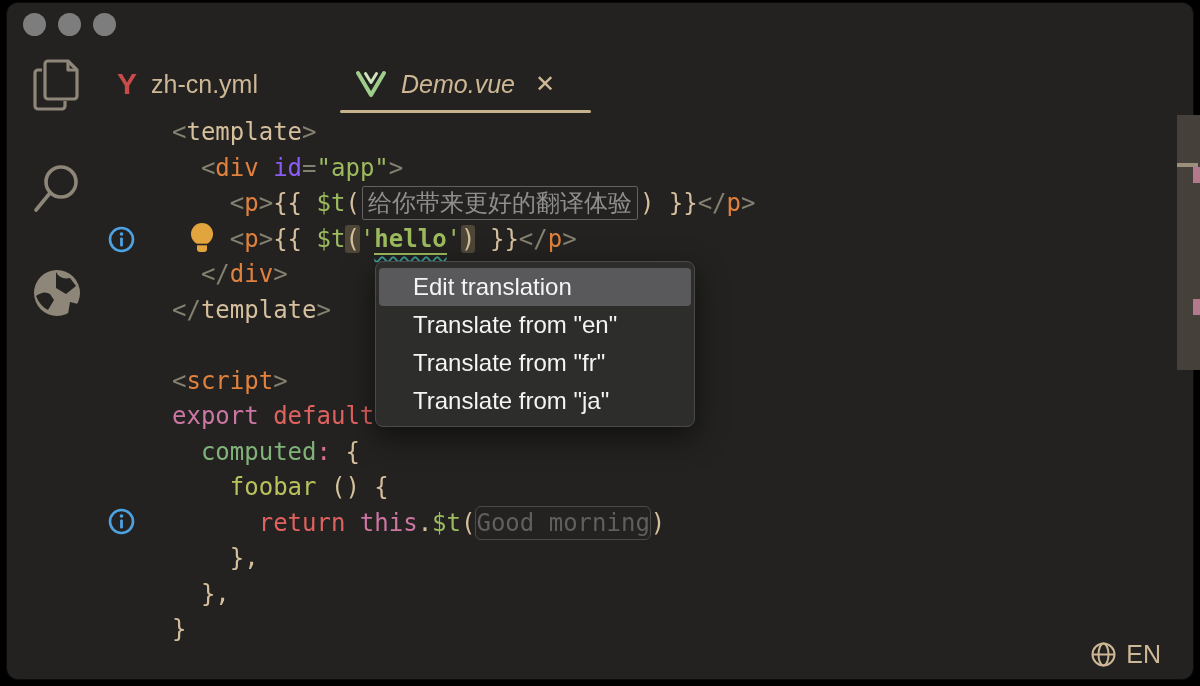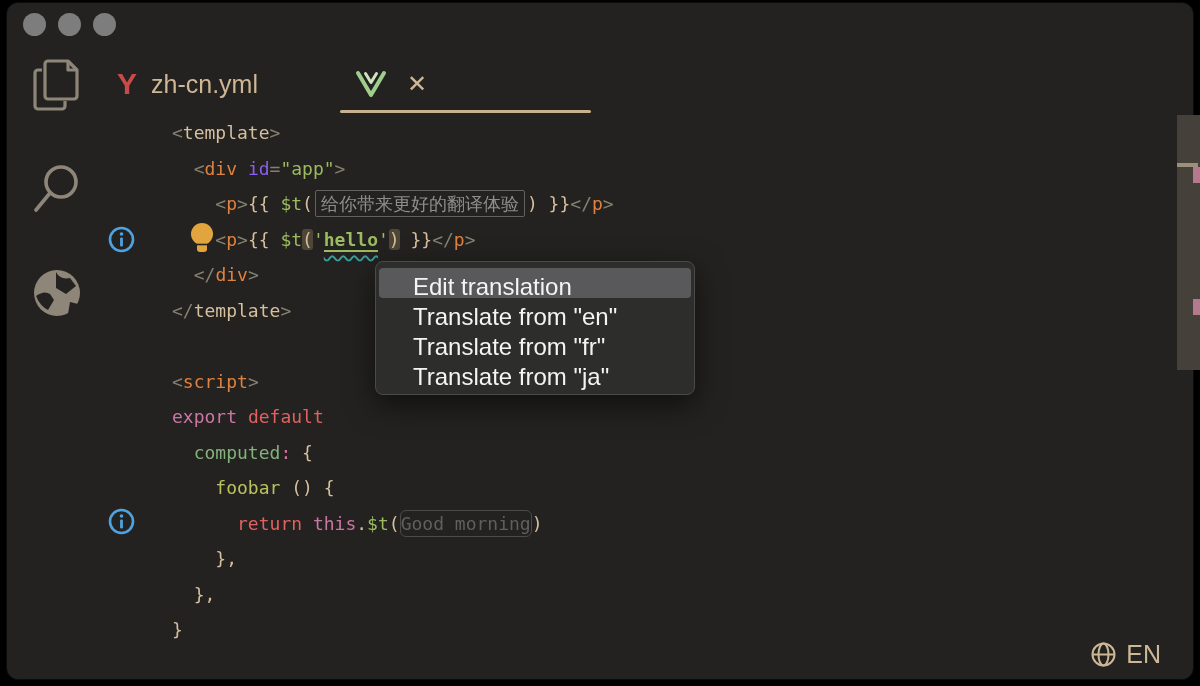--- a/index.html
+++ b/index.html
@@ -25,21 +25,21 @@
          color:#cdb795; font-size:25px; }
   .tab-yml { left:110px; }
   .tab-vue { left:348px; font-style:italic; }
   .yml-icon { color:#c84b4a; font-weight:bold; font-size:30px; font-style:normal; }
   .tab-close { font-style:normal; font-size:24px; color:#cdb795; margin-left:6px; }
   .tab-underline { position:absolute; left:333px; top:107px; width:251px; height:3px;
                    background:#c6b28d; border-radius:2px; }
 
   
   #code-lines { position:absolute; left:165px; top:112px;
-                font-family:"DejaVu Sans Mono", monospace; font-size:18px;
+                font-family:"DejaVu Sans Mono", monospace; font-size:24px;
                 line-height:35.5px; white-space:pre; color:#d5bf9d; }
   .code-line { height:35.5px; }
   .tk-plain { color:#d5bf9d; }
   .tk-punct { color:#83816f; }
   .tk-tan   { color:#d5bf9d; }
   .tk-tag   { color:#e0813e; }
   .tk-attr  { color:#8b5cf6; }
   .tk-str   { color:#9cba5e; }
   .tk-green { color:#9cba5e; }
   .tk-prop  { color:#81b27a; }
@@ -56,21 +56,21 @@
   
   .gutter-ico { position:absolute; }
   .info-1 { left:101px; top:223px; }
   .info-2 { left:101px; top:505px; }
   .bulb   { left:181px; top:219px; }
 
   
   .menu { position:absolute; left:368px; top:258px; width:320px;
           background:#2d2d2c; border:1px solid #4a4a48; border-radius:8px;
           padding:6px 3px; box-shadow:0 10px 30px rgba(0,0,0,.55); }
-  .menu-item { height:30px; line-height:38px; padding-left:34px; font-size:24px;
+  .menu-item { height:38px; line-height:38px; padding-left:34px; font-size:24px;
                color:#f4f4f4; border-radius:4px; white-space:nowrap; }
   .menu-item.hl { background:#59595b; }
 
   
   .statusbar { position:absolute; right:32px; bottom:10px; display:flex; 
                color:#cdb795; font-size:25px; align-items:center; }
   .status-seg { display:flex; align-items:center; gap:9px; }
 
   
   .scroll-col { position:absolute; left:1170px; top:112px; width:26px; height:255px; background:#46403a; }
@@ -124,20 +124,21 @@
     <span class="yml-icon">Y</span>
     <span>zh-cn.yml</span>
   </div>
   <div class="tab tab-vue">
     <span>
       <svg width="32" height="28" viewBox="0 0 32 28" fill="none" stroke-linejoin="round" stroke-linecap="round">
         <path d="M3 3 L16 25 L29 3" stroke="#9fcd8c" stroke-width="4"></path>
         <path d="M10.5 3.5 L16 12.5 L21.5 3.5" stroke="#cfe4bd" stroke-width="3"></path>
       </svg>
     </span>
+    <span>Demo.vue</span>
     <span class="tab-close">✕</span>
   </div>
   <div class="tab-underline"></div>
 
   <div id="code-lines"><div class="code-line"><span class="tk-punct">&lt;</span><span class="tk-tan">template</span><span class="tk-punct">&gt;</span></div><div class="code-line"><span class="tk-plain">  </span><span class="tk-punct">&lt;</span><span class="tk-tag">div</span><span class="tk-plain"> </span><span class="tk-attr">id</span><span class="tk-punct">=</span><span class="tk-str">"app"</span><span class="tk-punct">&gt;</span></div><div class="code-line"><span class="tk-plain">    </span><span class="tk-punct">&lt;</span><span class="tk-tag">p</span><span class="tk-punct">&gt;</span><span class="tk-tan">{{ </span><span class="tk-green">$t</span><span class="tk-tan">(</span><span class="tk-cjk">给你带来更好的翻译体验</span><span class="tk-tan">) }}</span><span class="tk-punct">&lt;/</span><span class="tk-tag">p</span><span class="tk-punct">&gt;</span></div><div class="code-line"><span class="tk-plain">    </span><span class="tk-punct">&lt;</span><span class="tk-tag">p</span><span class="tk-punct">&gt;</span><span class="tk-tan">{{ </span><span class="tk-green">$t</span><span class="tk-bhl">(</span><span class="tk-str">'</span><span class="tk-hello">hello</span><span class="tk-str">'</span><span class="tk-bhl">)</span><span class="tk-tan"> }}</span><span class="tk-punct">&lt;/</span><span class="tk-tag">p</span><span class="tk-punct">&gt;</span></div><div class="code-line"><span class="tk-plain">  </span><span class="tk-punct">&lt;/</span><span class="tk-tag">div</span><span class="tk-punct">&gt;</span></div><div class="code-line"><span class="tk-punct">&lt;/</span><span class="tk-tan">template</span><span class="tk-punct">&gt;</span></div><div class="code-line">&nbsp;</div><div class="code-line"><span class="tk-punct">&lt;</span><span class="tk-tag">script</span><span class="tk-punct">&gt;</span></div><div class="code-line"><span class="tk-kw1">export</span><span class="tk-plain"> </span><span class="tk-kw2">default</span></div><div class="code-line"><span class="tk-plain">  </span><span class="tk-prop">computed</span><span class="tk-colon">:</span><span class="tk-tan"> {</span></div><div class="code-line"><span class="tk-plain">    </span><span class="tk-func">foobar</span><span class="tk-tan"> () {</span></div><div class="code-line"><span class="tk-plain">      </span><span class="tk-kw2">return</span><span class="tk-plain"> </span><span class="tk-kw1">this</span><span class="tk-tan">.</span><span class="tk-green">$t</span><span class="tk-tan">(</span><span class="tk-ph">Good morning</span><span class="tk-tan">)</span></div><div class="code-line"><span class="tk-plain">    </span><span class="tk-tan">},</span></div><div class="code-line"><span class="tk-plain">  </span><span class="tk-tan">},</span></div><div class="code-line"><span class="tk-tan">}</span></div></div>
 
   <span class="gutter-ico info-1">
     <svg width="27" height="27" viewBox="0 0 27 27" fill="none">
       <circle cx="13.5" cy="13.5" r="11.5" stroke="#4da3e2" stroke-width="2.6"></circle>
       <circle cx="13.5" cy="8" r="1.8" fill="#4da3e2"></circle>

